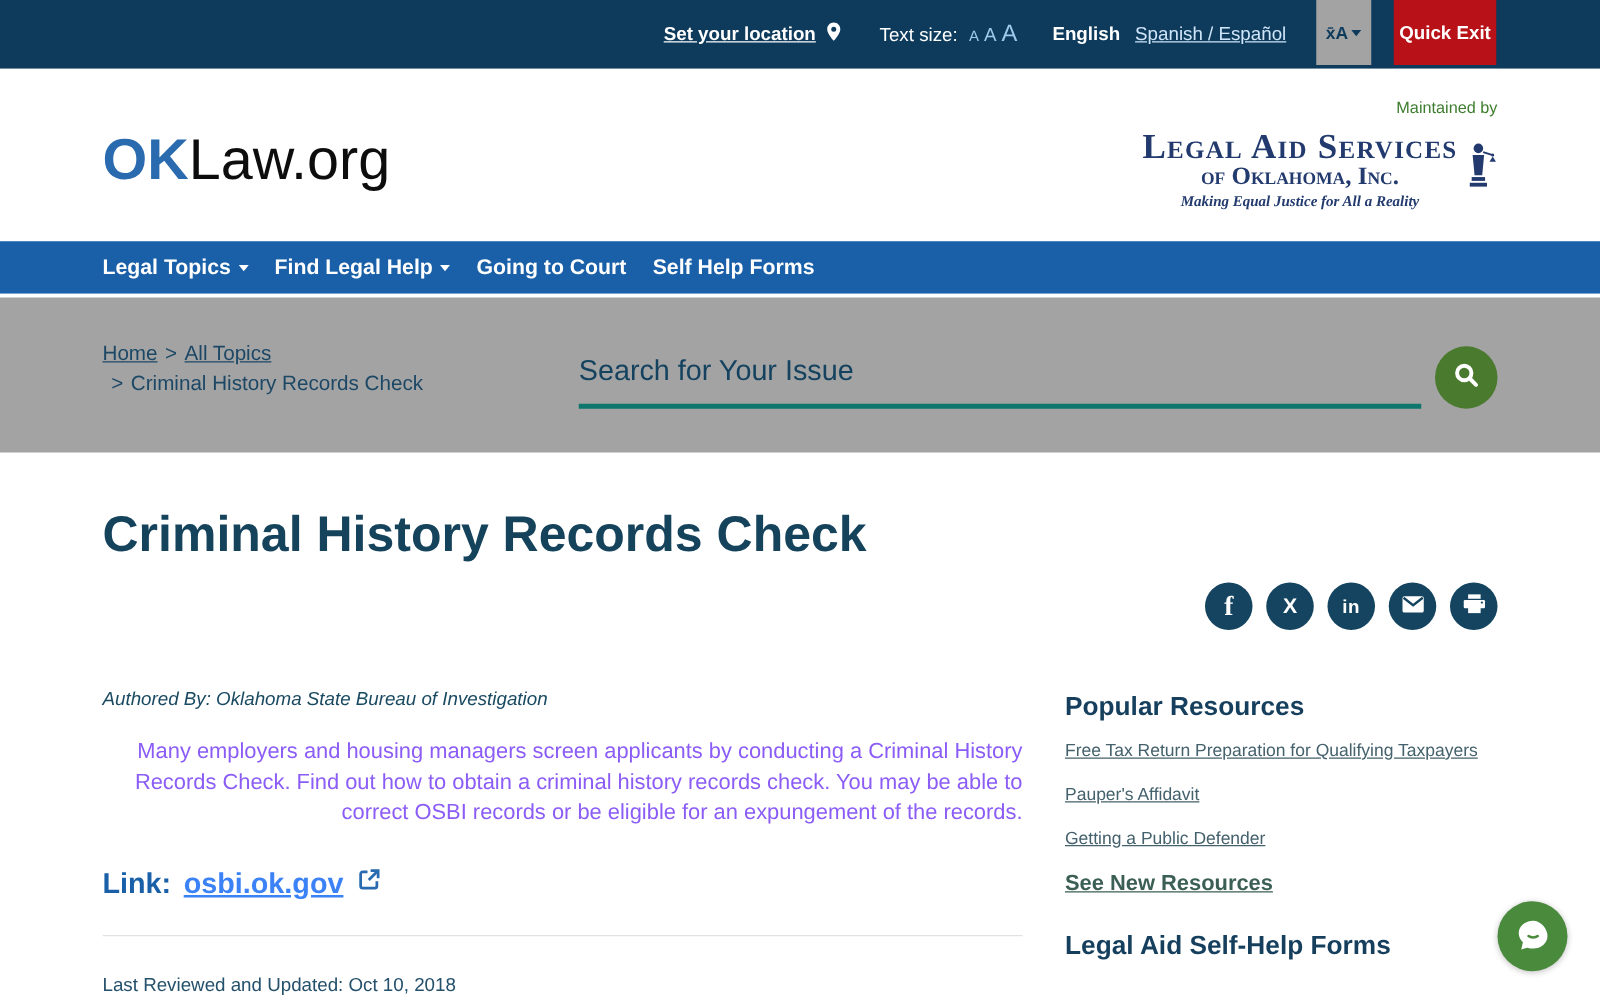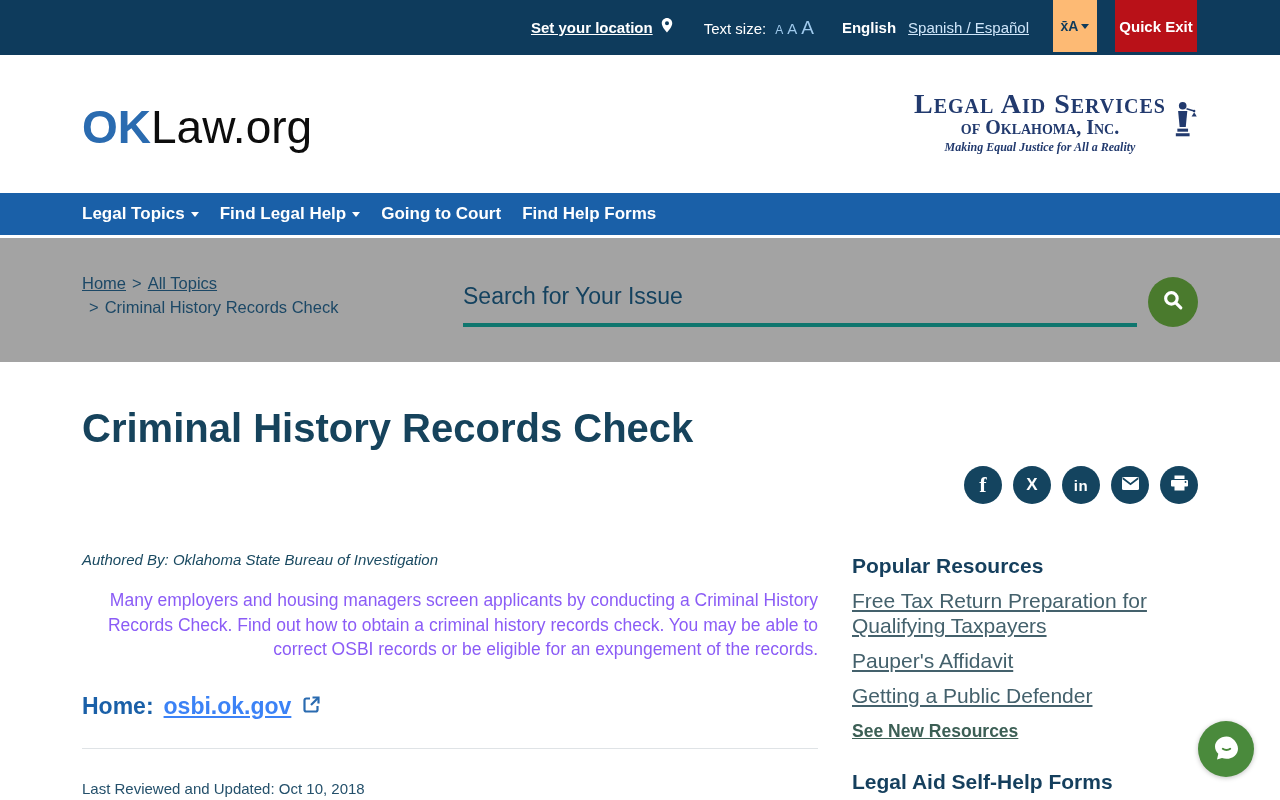--- a/index.html
+++ b/index.html
@@ -23,21 +23,21 @@
   .textsize { margin-left: 30px; display: flex; align-items: baseline; gap: 4px; }
   .ts-label { font-size: 15px; color: #fff; margin-right: 5px; }
   .ts-a { color: #9ec9ec; cursor: pointer; font-weight: 500; }
   .ts-a.s1 { font-size: 12px; }
   .ts-a.s2 { font-size: 15px; }
   .ts-a.s3 { font-size: 19px; }
   .lang-current { margin-left: 28px; font-weight: 700; font-size: 15px; color: #fff; }
   .lang-alt { margin-left: 12px; font-size: 15px; color: #cfe6fa; text-decoration: underline; }
   .translate-btn {
     margin-left: 24px; width: 44px; height: 52px; align-self: flex-start;
-    background: #fdba74; color: #0e3b5c; font-weight: 700; font-size: 14px;
+    background: #a3a3a3; color: #0e3b5c; font-weight: 700; font-size: 14px;
     display: flex; align-items: center; justify-content: center; gap: 3px; cursor: pointer;
   }
   .tri-down { width: 0; height: 0; border: 4px solid transparent; border-top: 5px solid #0e3b5c; margin-top: 5px; }
   .quick-exit {
     margin-left: 18px; width: 82px; height: 52px; align-self: flex-start;
     background: #b91118; color: #fff; font-weight: 700; font-size: 15px;
     display: flex; align-items: center; justify-content: center; cursor: pointer; border: none;
   }
 
   
@@ -96,21 +96,21 @@
     color: #fff; display: flex; align-items: center; justify-content: center; cursor: pointer;
   }
   .glyph-f::after { content: "f"; font-family: "Liberation Serif", serif; font-weight: 700; font-size: 22px; color: #fff; }
   .glyph-x::after { content: "X"; font-weight: 800; font-size: 17px; color: #fff; }
   .glyph-in::after { content: "in"; font-weight: 700; font-size: 15px; letter-spacing: .5px; color: #fff; }
 
   
   .side-title { font-size: 21px; font-weight: 700; color: #153f5d; }
   .side-title.first { margin-top: 50px; }
   .side-title.second { margin-top: 28px; }
-  .side-link { display: block; margin-top: 10px; font-size: 21px; line-height: 25px; color: #44616c; text-decoration: underline; }
+  .side-link { display: block; margin-top: 10px; font-size: 14px; line-height: 25px; color: #44616c; text-decoration: underline; }
   .see-new { display: block; margin-top: 13px; font-size: 17.5px; font-weight: 700; color: #3c5f55; text-decoration: underline; }
 
   
   .chat-btn {
     position: absolute; left: 1198px; top: 721px; width: 56px; height: 56px; border-radius: 50%;
     background: #4a8a3c; border: none; display: flex; align-items: center; justify-content: center;
     cursor: pointer; box-shadow: 0 1px 5px rgba(0,0,0,.25);
   }
 </style>
 </head>
@@ -138,20 +138,21 @@
     <span class="tri-down"></span>
   </div>
   <button class="quick-exit">Quick Exit</button>
 </div>
 
 <div class="header">
   <div class="logo">
     <span class="logo-ok">OK</span><span class="logo-rest">Law.org</span>
   </div>
   <div class="org-block">
+    <div class="maintained">Maintained by</div>
     <div class="org-logo">
       <div class="org-text">
         <div class="org-line1">Legal Aid Services</div>
         <div class="org-line2">of Oklahoma, Inc.</div>
         <div class="org-tagline">Making Equal Justice for All a Reality</div>
       </div>
       <span>
         <svg width="26" height="50" viewBox="0 0 34 52" fill="#223a6e">
           <circle cx="14" cy="6" r="5"></circle>
           <path d="M8 13h12l-2 21H10z"></path>
@@ -172,21 +173,21 @@
     <span class="nav-caret"></span>
   </div>
   <div class="nav-item">
     <span>Find Legal Help</span>
     <span class="nav-caret"></span>
   </div>
   <div class="nav-item">
     <span>Going to Court</span>
   </div>
   <div class="nav-item">
-    <span>Find Help Forms</span>
+    <span>Self Help Forms</span>
   </div>
 </div>
 <div class="white-gap"></div>
 
 <div class="hero">
   <div class="breadcrumb">
     <div>
       <a class="bc-link">Home</a><span class="bc-sep">&gt;</span><a class="bc-link">All Topics</a>
     </div>
     <div class="bc-line2">
@@ -205,21 +206,21 @@
     </button>
   </div>
 </div>
 
 <div class="main">
   <div class="col-left">
     <h1 class="page-title">Criminal History Records Check</h1>
     <div class="byline">Authored By: Oklahoma State Bureau of Investigation</div>
     <p class="bodytext">Many employers and housing managers screen applicants by conducting a Criminal History Records Check. Find out how to obtain a criminal history records check. You may be able to correct OSBI records or be eligible for an expungement of the records.</p>
     <div class="linkrow">
-      <span class="link-label">Home:</span>
+      <span class="link-label">Link:</span>
       <a class="link-url">osbi.ok.gov</a>
       <span>
         <svg width="21" height="21" viewBox="0 0 21 21" fill="none" stroke="#2a6bb0" stroke-width="2.2">
           <path d="M9 4.5H5.2a1.7 1.7 0 0 0-1.7 1.7v9.6a1.7 1.7 0 0 0 1.7 1.7h9.6a1.7 1.7 0 0 0 1.7-1.7V12"></path>
           <path d="M11.5 3.5H17.5v6"></path>
           <path d="M17.2 3.8l-7.2 7.2"></path>
         </svg>
       </span>
     </div>
     <hr class="divider">

